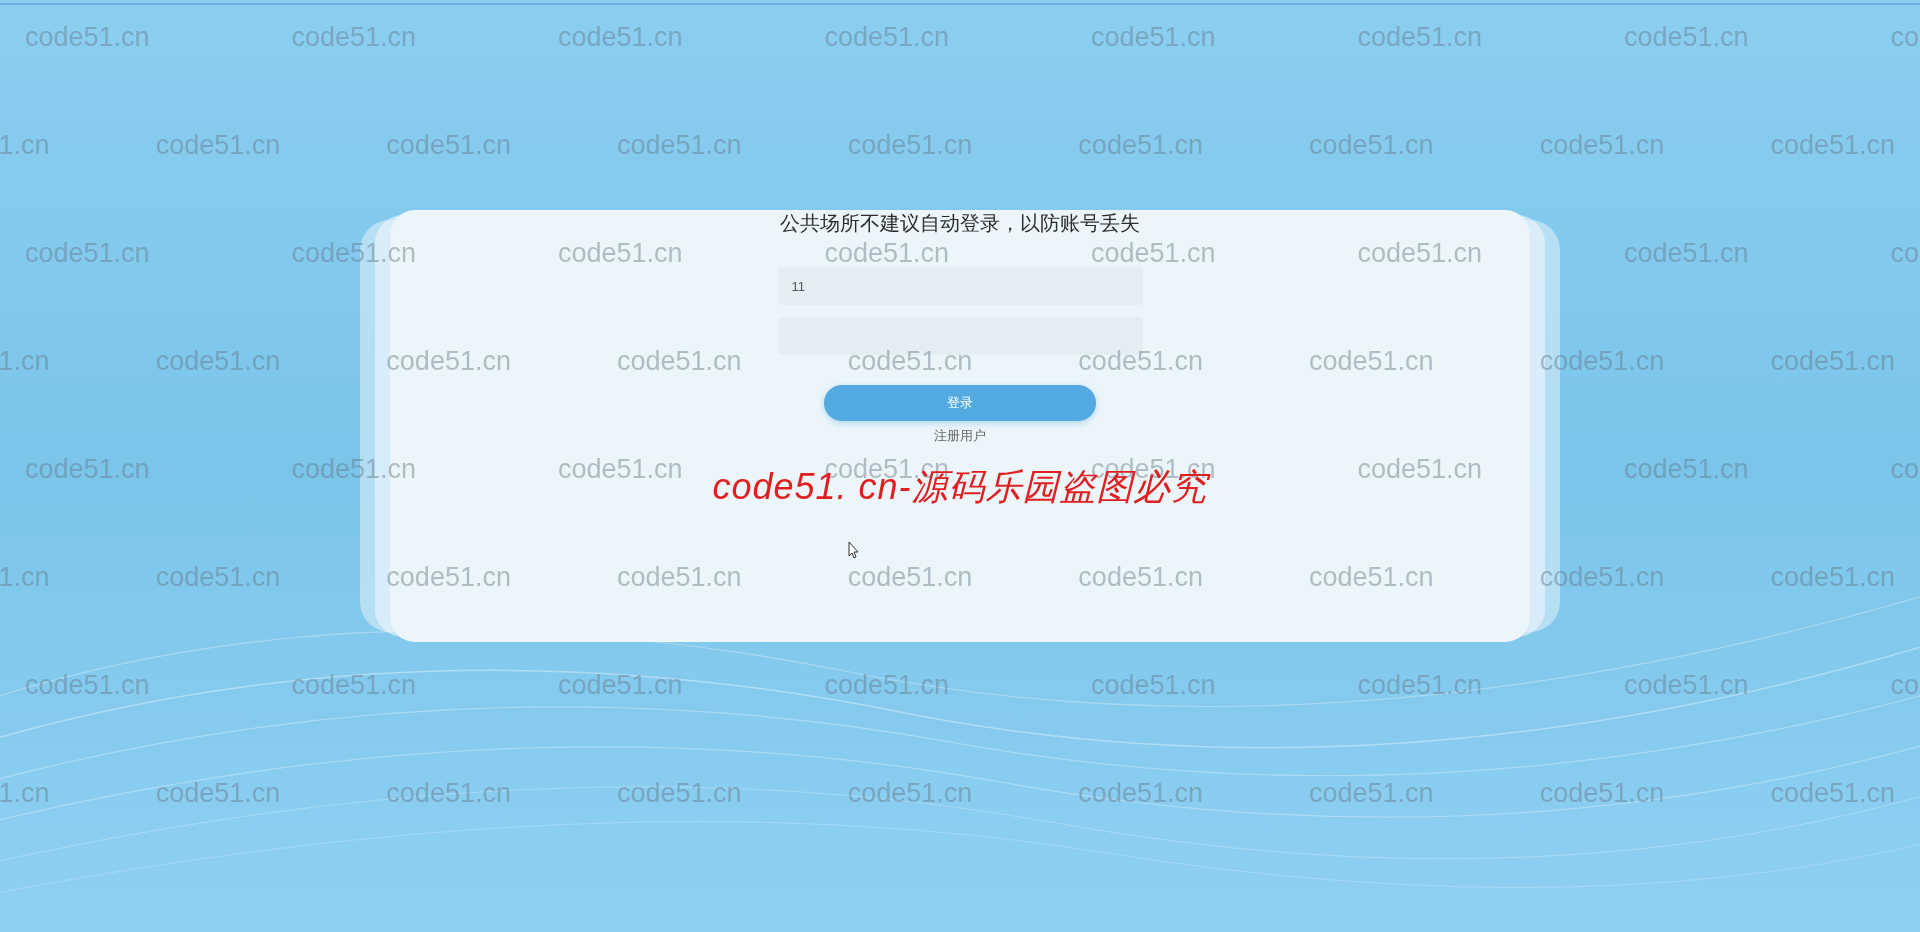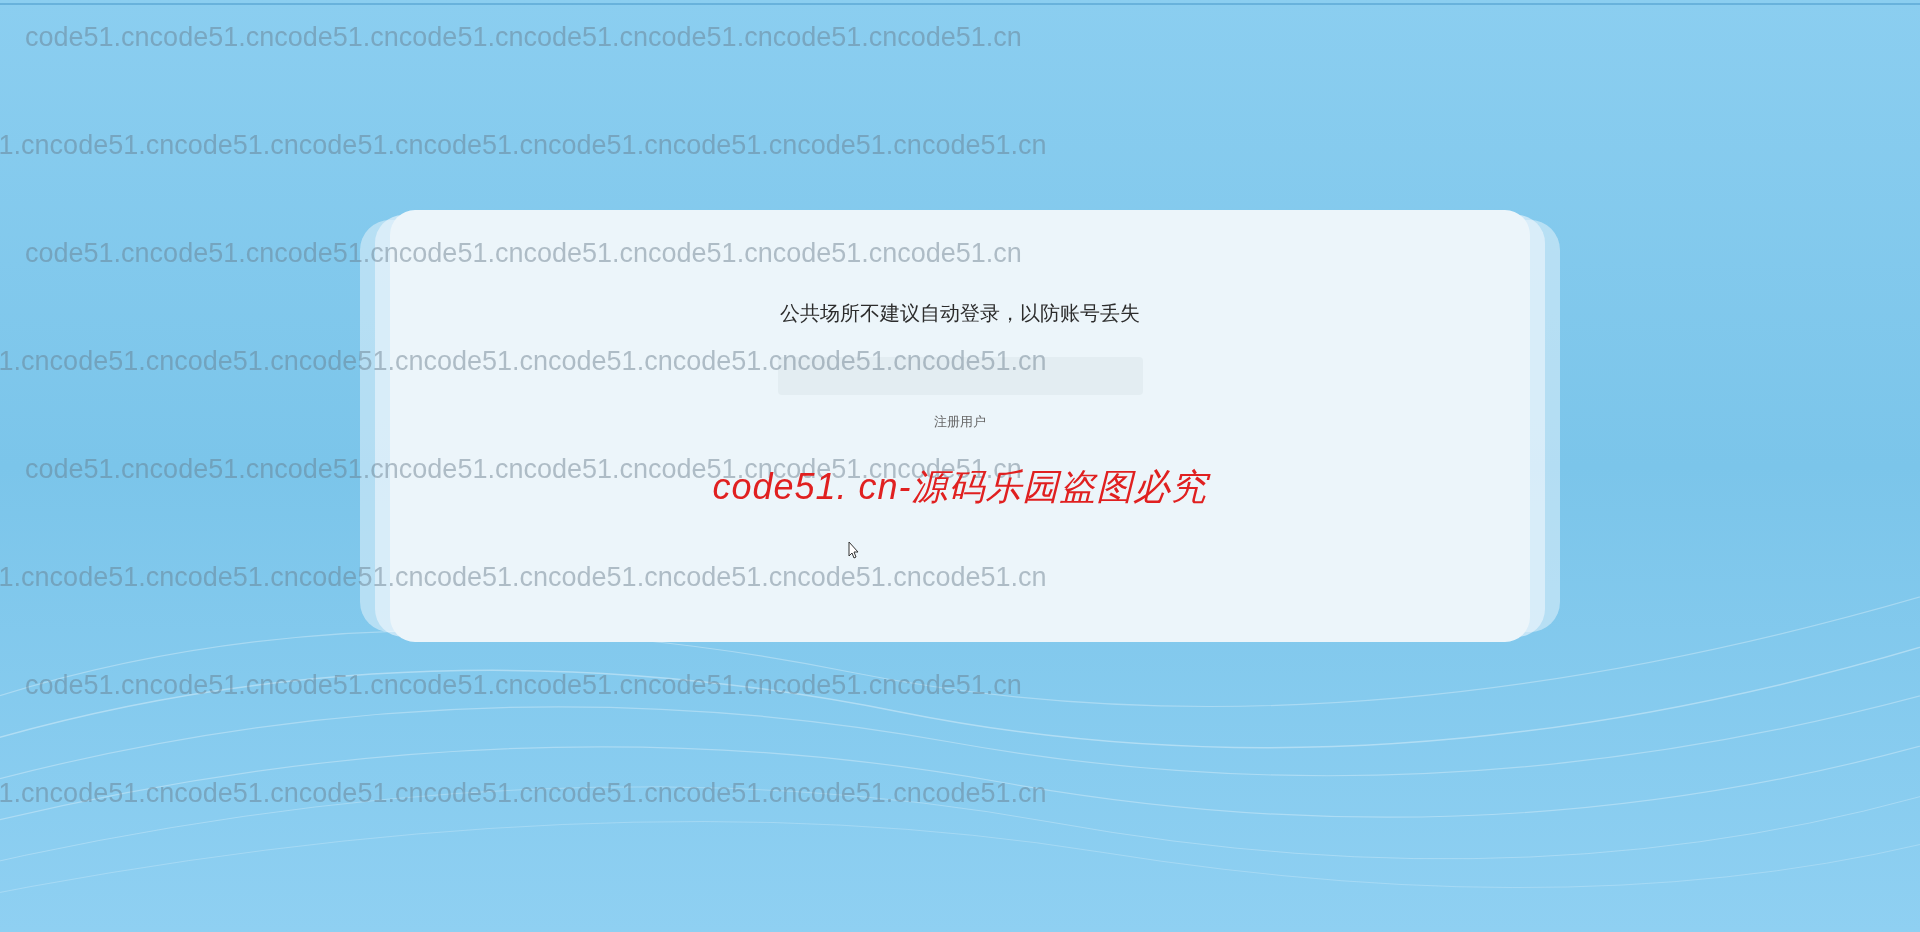--- a/index.html
+++ b/index.html
@@ -47,21 +47,21 @@
       top: 0;
       left: 0;
       width: 100%;
       height: 100%;
       pointer-events: none;
       z-index: 100;
     }
     
     .watermark-row {
       display: flex;
-      justify-content: flex-start;
+      justify-content: space-between;
       padding: 0 25px;
       margin-bottom: 77px;
     }
     
     .watermark-row:first-child {
       margin-top: 22px;
     }
     
     .watermark-text {
       color: rgba(100, 120, 135, 0.45);
@@ -102,21 +102,20 @@
     
     .login-panel {
       position: relative;
       width: 100%;
       height: 100%;
       background: #ecf5fa;
       border-radius: 25px;
       display: flex;
       flex-direction: column;
       align-items: center;
-      padding-top: 90px;
     }
     
     .warning-text {
       font-size: 20px;
       color: #2c2c2c;
       margin-bottom: 30px;
       font-weight: 400;
     }
     
     .input-field {
@@ -196,21 +195,23 @@
     <path d="M-50,470 Q600,340 1100,420 T1970,400" stroke="rgba(255,255,255,0.22)" stroke-width="1" fill="none"></path>
     <path d="M-50,280 Q350,140 850,240 T1970,150" stroke="rgba(255,255,255,0.3)" stroke-width="1.2" fill="none"></path>
   </svg>
 </div>
 
 <div class="login-panel-outer">
   <div class="panel-layer-1"></div>
   <div class="panel-layer-2"></div>
   <div class="login-panel">
     <div class="warning-text">公共场所不建议自动登录，以防账号丢失</div>
+    <input type="text" class="input-field" value="11" style="">
     <input type="password" class="input-field" value="" style="">
+    <button class="login-button">登录</button>
     <a class="register-link">注册用户</a>
   </div>
 </div>
 
 <div class="overlay-text">code51. cn-源码乐园盗图必究</div>
 
 <div class="watermark">
   <div class="watermark-row">
     <span class="watermark-text">code51.cn</span>
     <span class="watermark-text">code51.cn</span>

